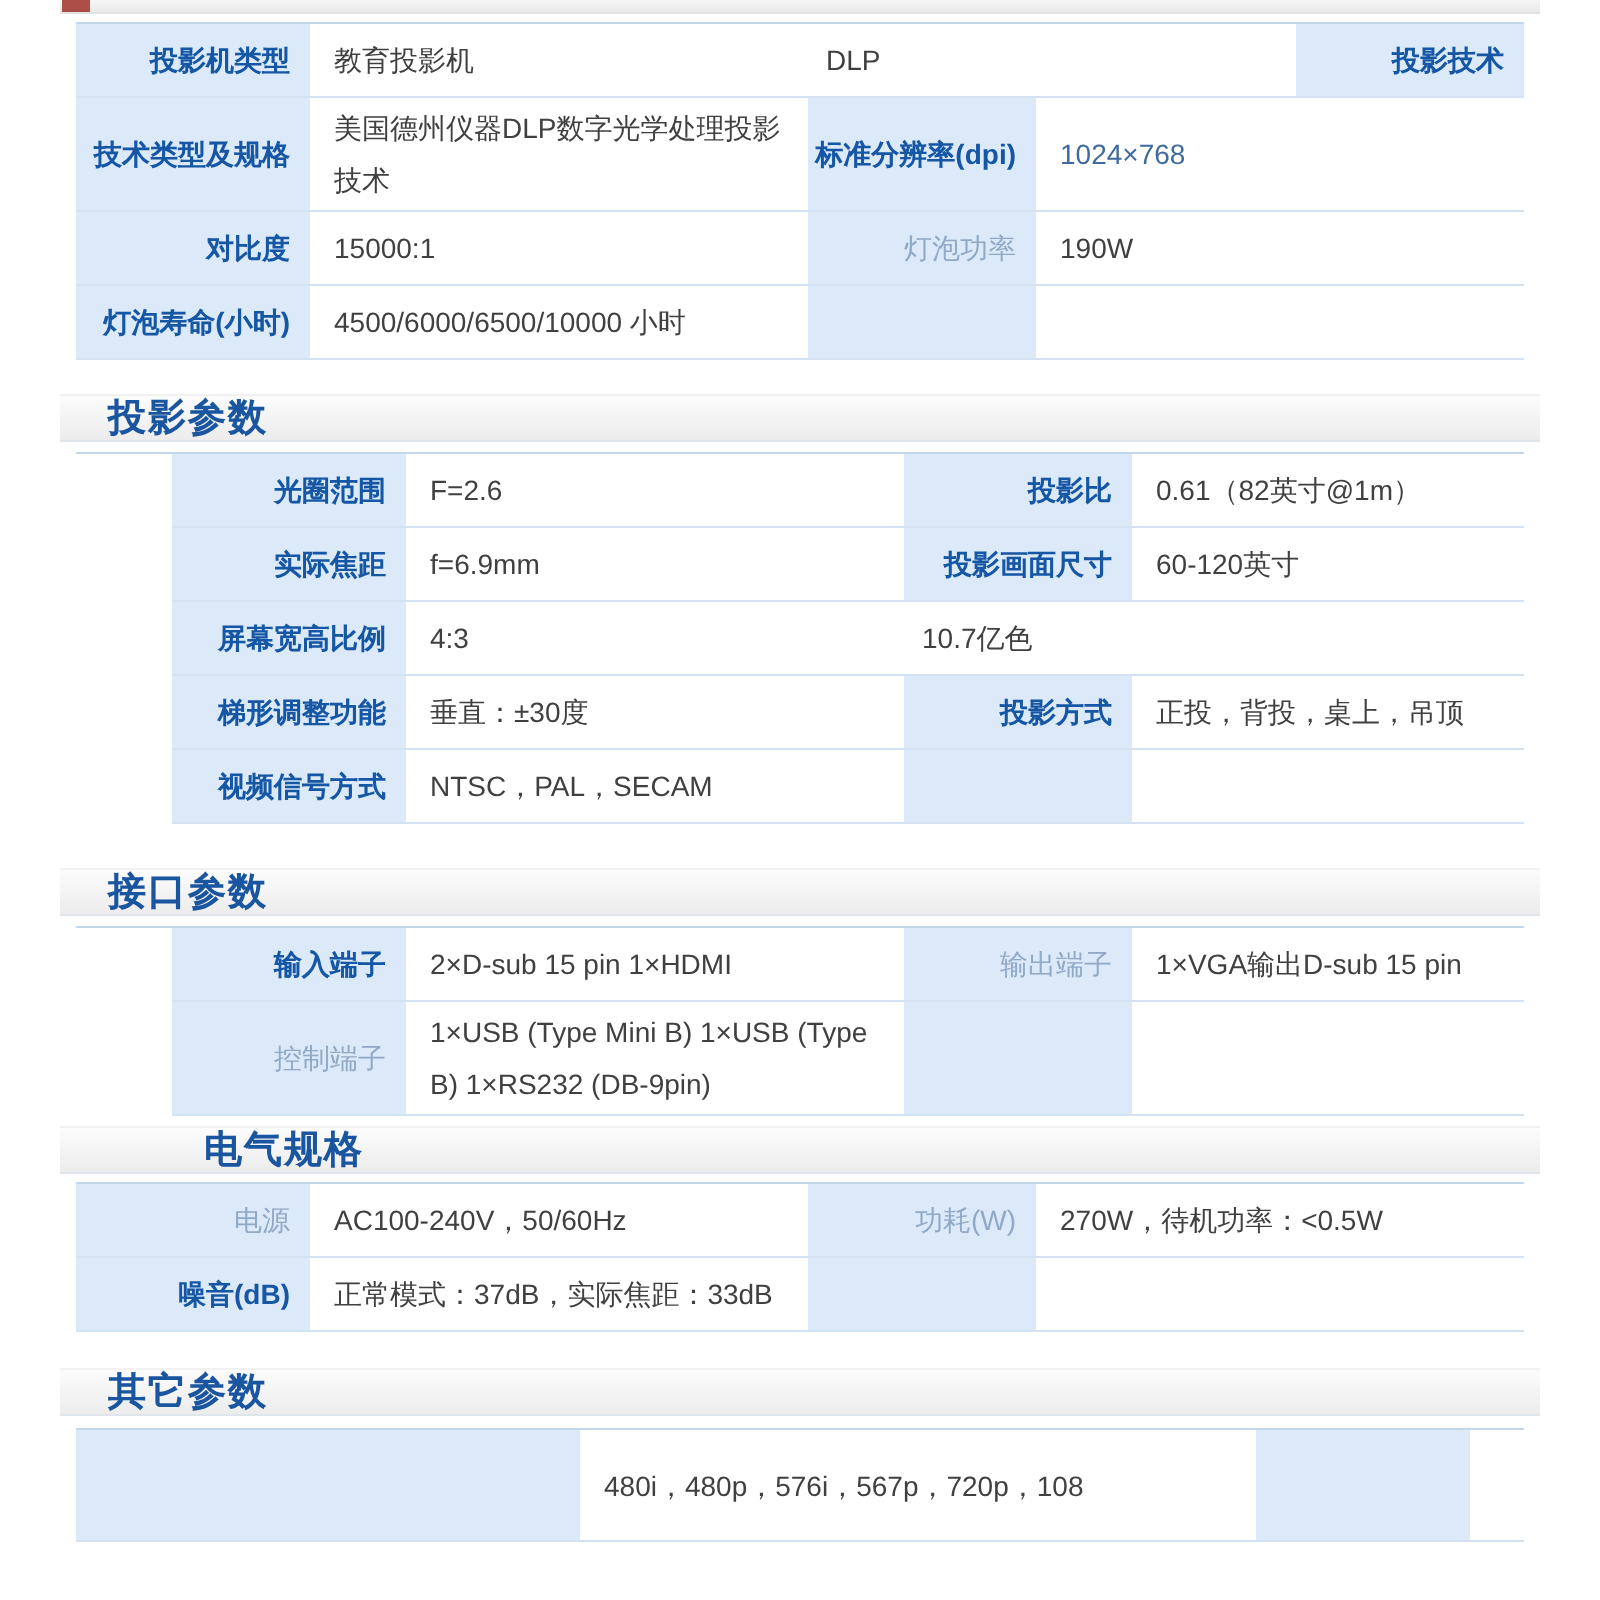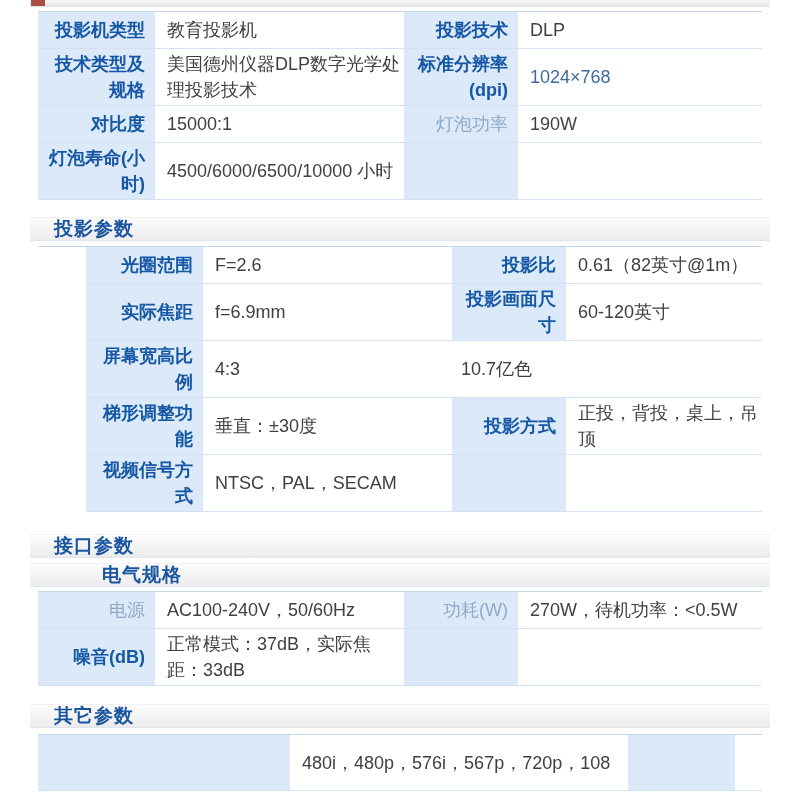--- a/index.html
+++ b/index.html
@@ -11,21 +11,21 @@
   .cut-header { height: 7px; background: linear-gradient(#f6f6f6, #e9e9e9); border-bottom: 1px solid #e2e2e2; position: relative; overflow: hidden; }
   .red-mark { position: absolute; left: 1px; top: 0; width: 14px; height: 6px; background: #a33c35; opacity: .9; }
 
   
   .strip { height: 24px; display: flex; align-items: center; background: linear-gradient(#fcfcfc, #ececec); border-top: 1px solid #f1f1f1; border-bottom: 1px solid #dfe5ec; }
   .strip .title { font-size: 19px; font-weight: bold; color: #1a55a0; padding-left: 24px; letter-spacing: 1px; }
 
   
   .spec-table { margin: 4px 8px 0 8px; border-top: 1px solid #c3d6ea; }
   .row { display: flex; min-height: 37px; border-bottom: 1px solid #d3e2f2; }
-  .cell { display: flex; align-items: center; line-height: 26px; font-size: 18px; padding-top: 2px; padding-bottom: 2px; }
+  .cell { display: flex; align-items: center; line-height: 26px; font-size: 14px; padding-top: 2px; padding-bottom: 2px; }
   .cell.label { width: 117px; background: #dbe9f8; justify-content: flex-end; text-align: right; padding-right: 10px; color: #8fa9c6; flex-shrink: 0; }
   .cell.label.bold { font-weight: bold; color: #1557a5; }
   .cell.label.second { border-left: 3px solid #ffffff; }
   .cell.value { padding-left: 12px; color: #404040; }
   .cell.value.first { width: 246px; flex-shrink: 0; }
   .cell.value.second-val { flex: 1; }
   .cell.value.link { color: #3e6b9f; }
 
   
   .spec-table.wide .cell.label.first { width: 252px; }
@@ -46,22 +46,22 @@
 <div class="page">
 
   <div class="cut-header">
     <span class="red-mark"></span>
   </div>
 
   <div class="spec-table mt4">
       <div class="row">
         <div class="cell label first bold">投影机类型</div>
         <div class="cell value first">教育投影机</div>
+        <div class="cell value second-val">DLP</div>
         <div class="cell label second bold">投影技术</div>
-        <div class="cell value second-val">DLP</div>
       </div>
       <div class="row">
         <div class="cell label first bold">技术类型及规格</div>
         <div class="cell value first">美国德州仪器DLP数字光学处理投影技术</div>
         <div class="cell label second bold">标准分辨率(dpi)</div>
         <div class="cell value second-val link">1024×768</div>
       </div>
       <div class="row">
         <div class="cell label first bold">对比度</div>
         <div class="cell value first">15000:1</div>
@@ -107,20 +107,34 @@
         <div class="cell label first bold">视频信号方式</div>
         <div class="cell value first">NTSC，PAL，SECAM</div>
         <div class="cell label second"></div>
         <div class="cell value second-val"></div>
       </div>
     </div>
 
   <div class="strip mt22">
     <div class="title">接口参数</div>
   </div>
+  <div class="spec-table mt5">
+      <div class="row">
+        <div class="cell label first bold">输入端子</div>
+        <div class="cell value first">2×D-sub 15 pin 1×HDMI</div>
+        <div class="cell label second">输出端子</div>
+        <div class="cell value second-val">1×VGA输出D-sub 15 pin</div>
+      </div>
+      <div class="row">
+        <div class="cell label first">控制端子</div>
+        <div class="cell value first">1×USB (Type Mini B) 1×USB (Type B) 1×RS232 (DB-9pin)</div>
+        <div class="cell label second"></div>
+        <div class="cell value second-val"></div>
+      </div>
+    </div>
 
   <div class="strip mt5">
     <div class="title">电气规格</div>
   </div>
   <div class="spec-table mt4">
       <div class="row">
         <div class="cell label first">电源</div>
         <div class="cell value first">AC100-240V，50/60Hz</div>
         <div class="cell label second">功耗(W)</div>
         <div class="cell value second-val">270W，待机功率：&lt;0.5W</div>

